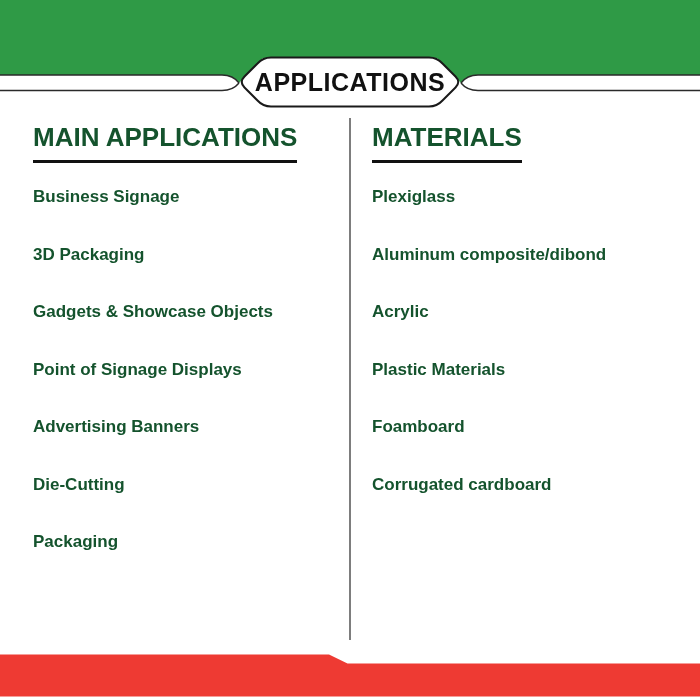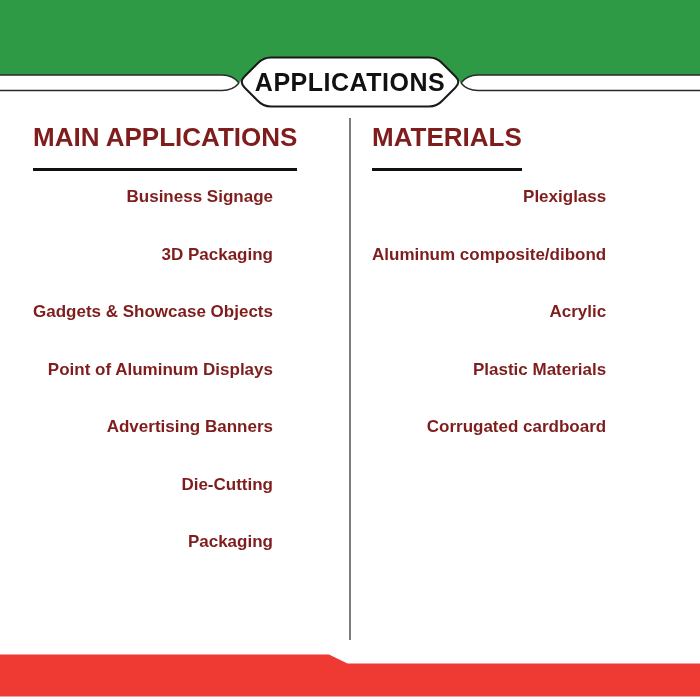--- a/index.html
+++ b/index.html
@@ -1,31 +1,31 @@
 <!DOCTYPE html>
 <html><head>
 <meta charset="utf-8">
 <style>
   html,body{margin:0;padding:0;background:#fff;}
   .stage{
     position:relative;width:700px;height:700px;background:#ffffff;overflow:hidden;
-    font-family:"Liberation Sans","DejaVu Sans",sans-serif;color:#7f1d1d;text-align:right;
+    font-family:"Liberation Sans","DejaVu Sans",sans-serif;color:#14532d;
   }
   .header-svg{position:absolute;top:0;left:0;display:block;}
   .footer-svg{position:absolute;top:650px;left:0;display:block;}
   .badge-text{
     font-family:"Liberation Sans","DejaVu Sans",sans-serif;
     font-weight:bold;font-size:25px;letter-spacing:0.5px;fill:#111;
   }
   .divider{position:absolute;left:349px;top:118px;width:1.5px;height:522px;background:#7d7d7d;}
   .col{position:absolute;top:122px;}
   .col.left{left:33px;}
   .col.right{left:372px;}
   .col-header{font-size:26px;font-weight:bold;line-height:30px;white-space:nowrap;}
-  .col-header .hdr{display:inline-block;border-bottom:3px solid #111;padding-bottom:16px;}
+  .col-header .hdr{display:inline-block;border-bottom:3px solid #111;padding-bottom:8px;}
   .items{position:absolute;top:61px;left:0;display:flex;flex-direction:column;gap:29.5px;}
   .items .item{font-size:17px;font-weight:bold;line-height:28px;white-space:nowrap;}
 </style>
 </head>
 <body>
 
 <div class="stage">
 
   <svg class="header-svg" width="700" height="120" viewBox="0 0 700 120">
 
@@ -50,36 +50,37 @@
   <div class="divider"></div>
 
   <div class="col left">
     <div class="col-header">
       <span class="hdr">MAIN APPLICATIONS</span>
     </div>
     <div class="items">
         <div class="item">Business Signage</div>
         <div class="item">3D Packaging</div>
         <div class="item">Gadgets &amp; Showcase Objects</div>
-        <div class="item">Point of Aluminum Displays</div>
+        <div class="item">Point of Signage Displays</div>
         <div class="item">Advertising Banners</div>
         <div class="item">Die-Cutting</div>
         <div class="item">Packaging</div>
       </div>
   </div>
 
   <div class="col right">
     <div class="col-header">
       <span class="hdr">MATERIALS</span>
     </div>
     <div class="items">
         <div class="item">Plexiglass</div>
         <div class="item">Aluminum composite/dibond</div>
         <div class="item">Acrylic</div>
         <div class="item">Plastic Materials</div>
+        <div class="item">Foamboard</div>
         <div class="item">Corrugated cardboard</div>
       </div>
   </div>
 
   <svg class="footer-svg" width="700" height="50" viewBox="0 0 700 50">
     <path d="M0,4.5 H329 L347.5,13.5 H700 V46.5 H0 Z" fill="#ee3a33"></path>
   </svg>
 
 </div>
 

